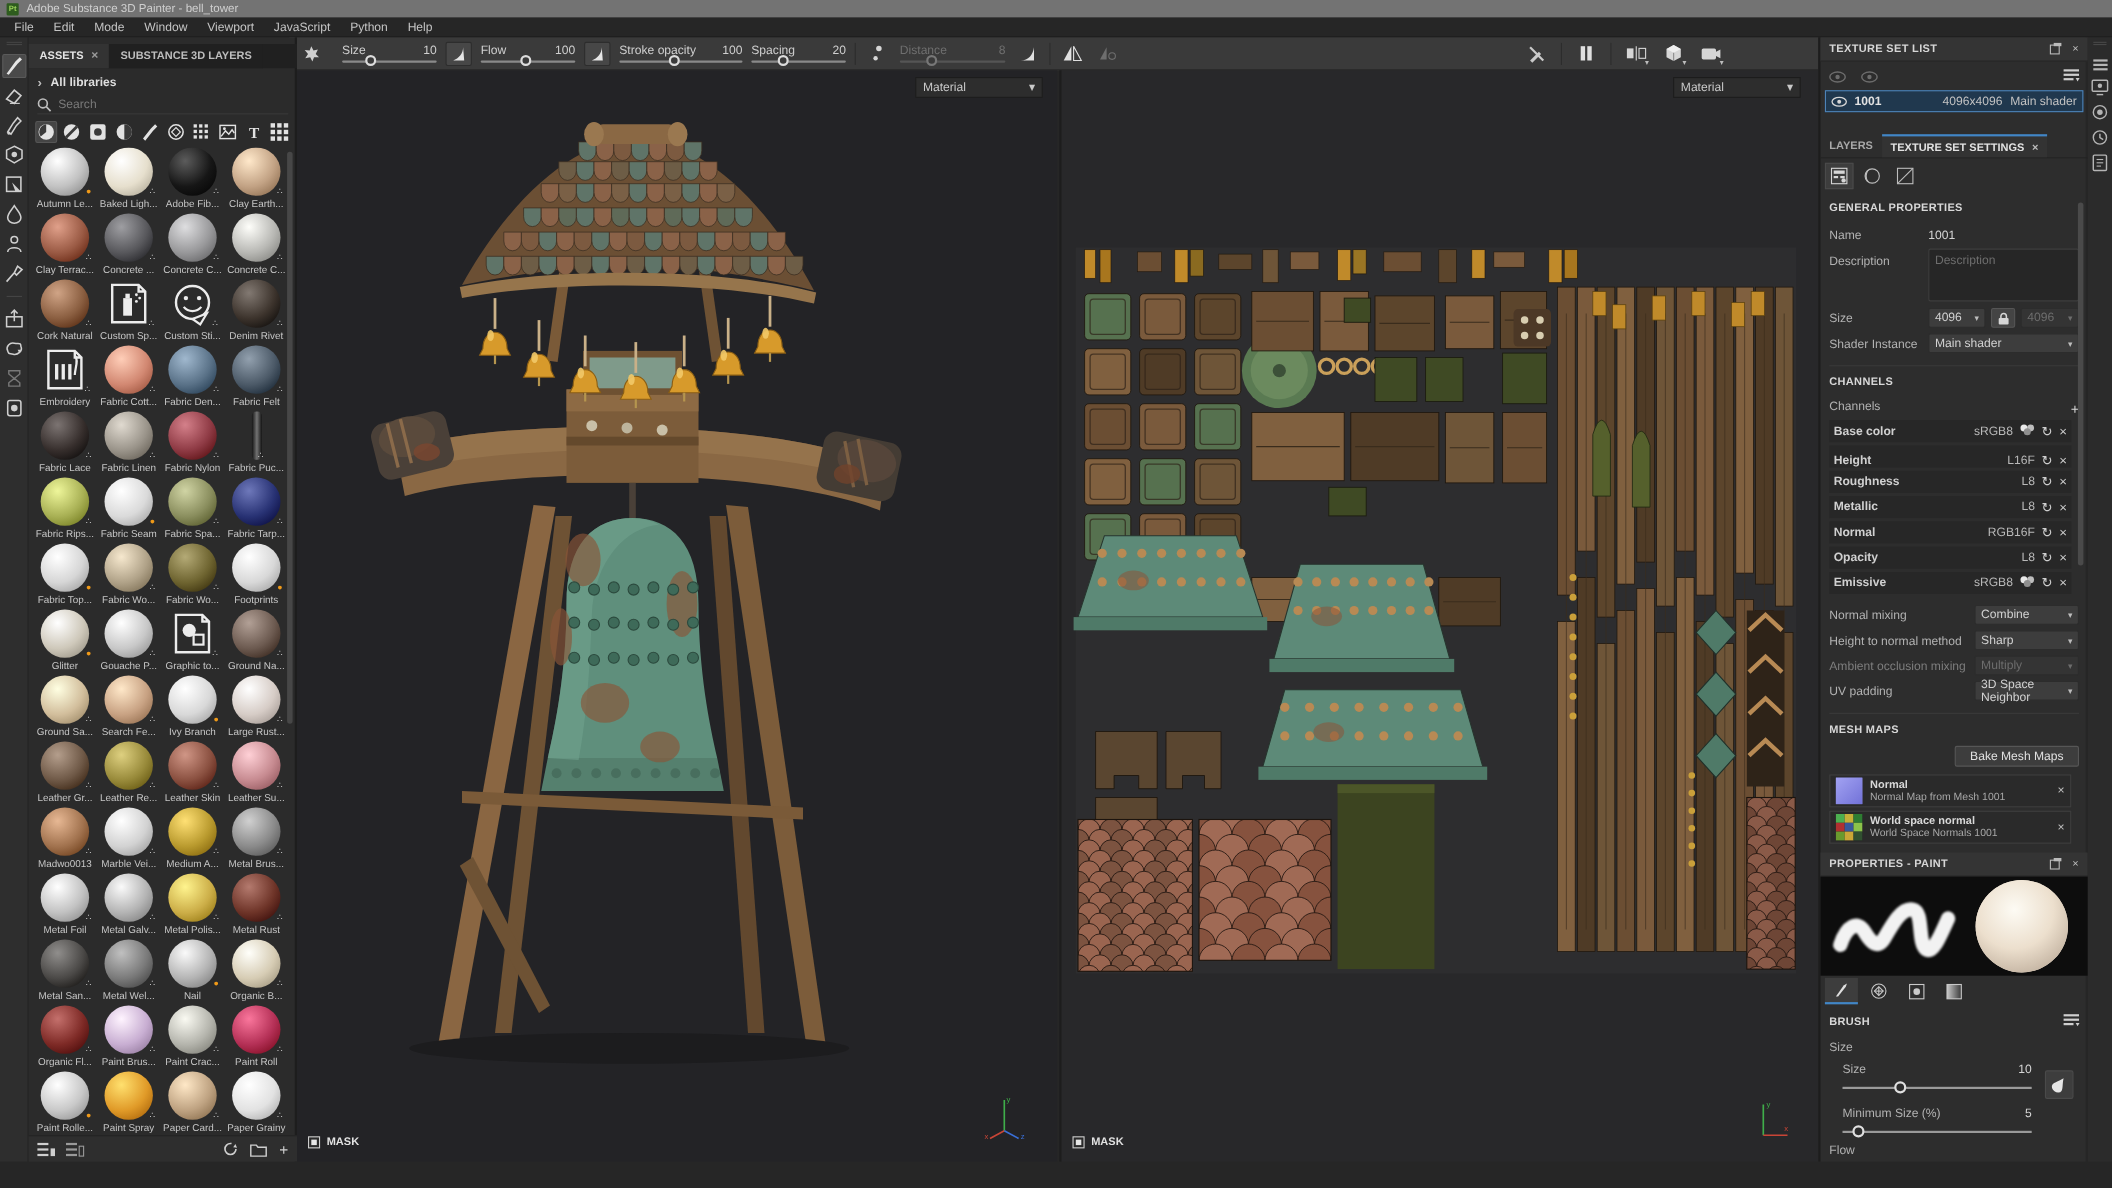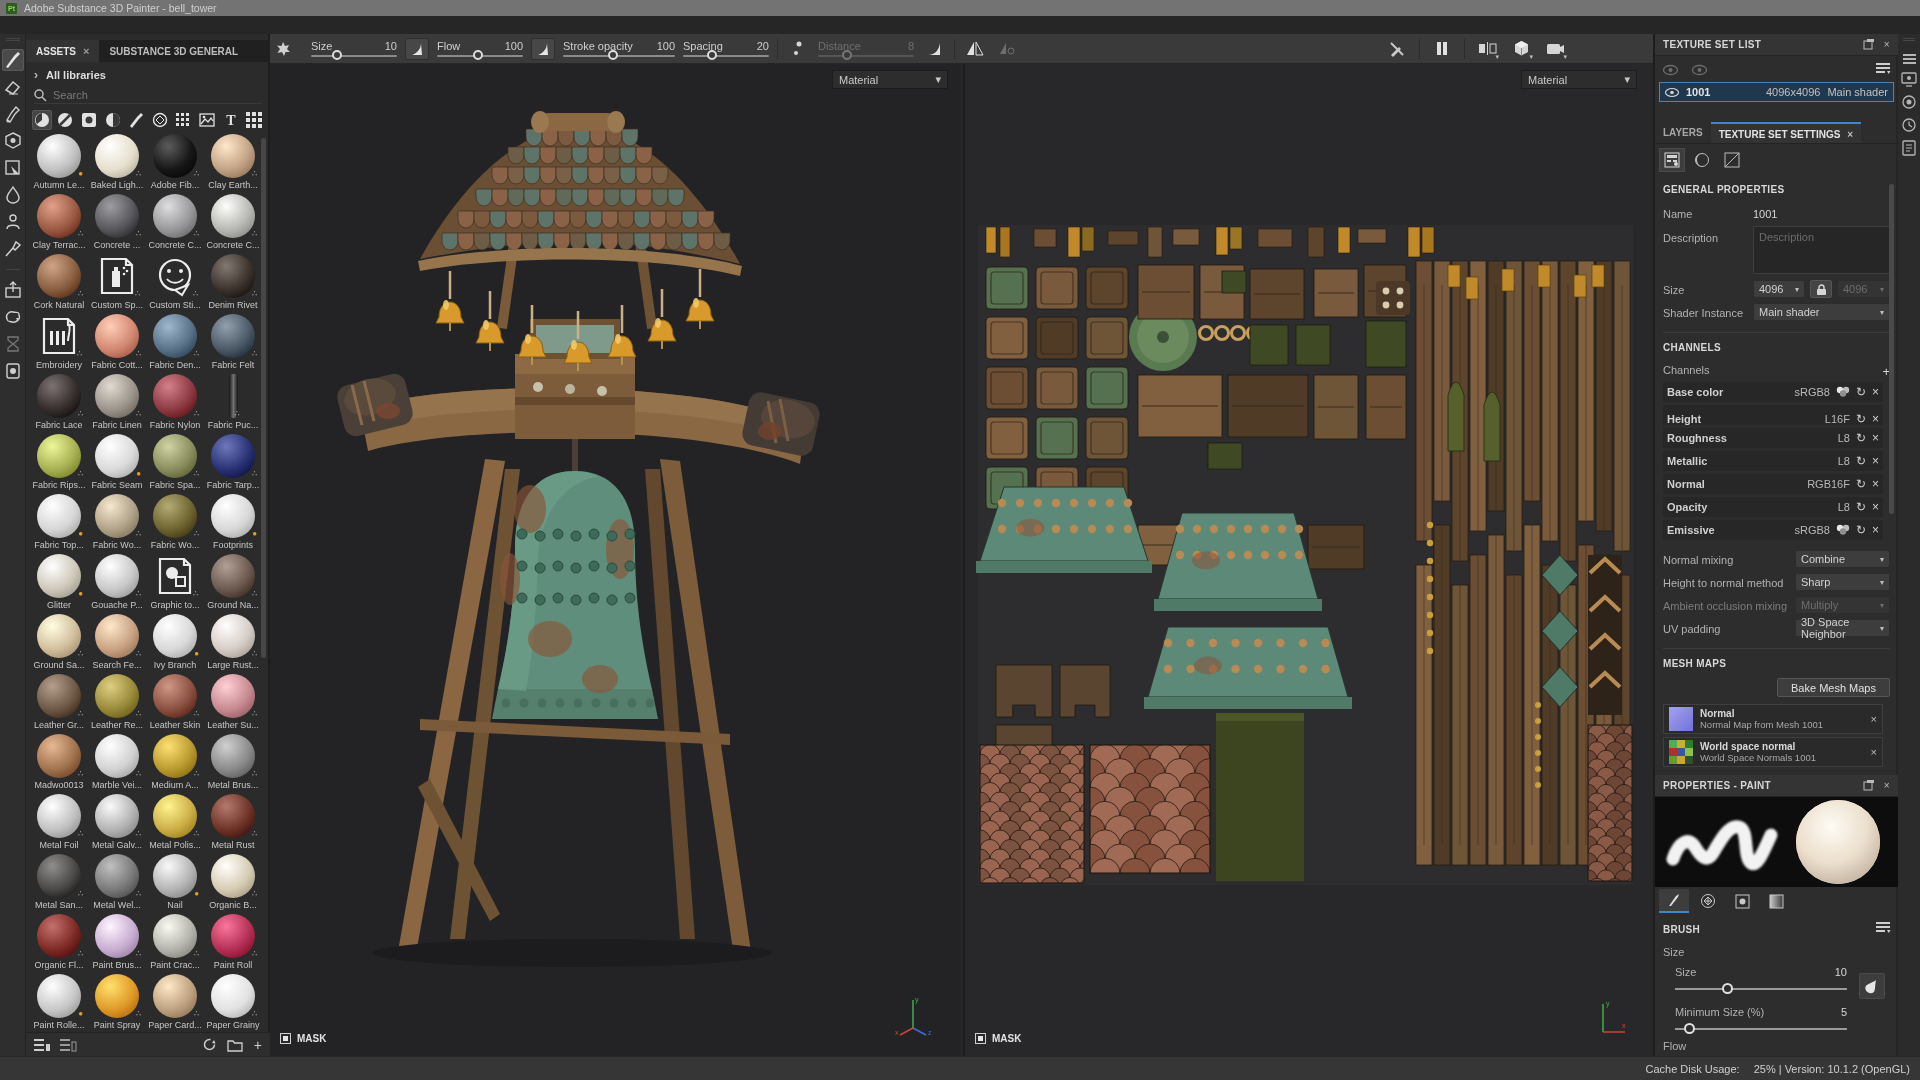--- a/index.html
+++ b/index.html
@@ -108,20 +108,30 @@
 </head>
 <body>
 
 <div id="app">
 
   <div id="titlebar" class="abs">
     <span id="app-icon">Pt</span>
     <span>Adobe Substance 3D Painter - bell_tower</span>
   </div>
 
+  <div id="menubar" class="abs">
+      <span>File</span>
+      <span>Edit</span>
+      <span>Mode</span>
+      <span>Window</span>
+      <span>Viewport</span>
+      <span>JavaScript</span>
+      <span>Python</span>
+      <span>Help</span>
+    </div>
 
   <div id="toolbar" class="abs">
     <span class="tb-icon">
       <svg width="16" height="16">
           <path d="M8 1 L10 5 L14 4 L12 8 L15 11 L10.5 11 L9 15 L7 11 L2.5 12 L5 8 L2 4.5 L6.5 5 Z" fill="#cfcfcf"></path>
         </svg>
     </span>
     <span id="ctl-anchor"></span>
     <div class="tb-ctl" style="width: 86px;">
         <div class="row1">
@@ -317,21 +327,21 @@
       </div>
     </div>
 
   <div id="assets" class="abs">
     <div id="assets-tabs">
       <span class="a-tab active">
         <span>ASSETS</span>
           <span class="x">×</span>
       </span>
       <span class="a-tab">
-        <span>SUBSTANCE 3D GENERAL</span>
+        <span>SUBSTANCE 3D LAYERS</span>
       </span>
     </div>
     <div id="libraries-row">
       <span style="color:#bdbdbd;font-size:12px;">›</span>
       <span>All libraries</span>
     </div>
     <div id="search-row">
       <svg width="12" height="12">
           <circle cx="5" cy="5" r="4" fill="none" stroke="#bdbdbd" stroke-width="1.5"></circle>
           <line x1="8" y1="8" x2="12" y2="12" stroke="#bdbdbd" stroke-width="1.5"></line>
@@ -1905,18 +1915,14 @@
         <path d="M7 3.5 L7 7 L10 9" fill="none" stroke="#b5b5b5" stroke-width="1.3"></path>
       </svg>
     <svg width="12" height="14">
         <rect x="0" y="0" width="12" height="14" rx="1" fill="none" stroke="#b5b5b5" stroke-width="1.3"></rect>
         <line x1="3" y1="4" x2="9" y2="4" stroke="#b5b5b5"></line>
         <line x1="3" y1="7" x2="9" y2="7" stroke="#b5b5b5"></line>
         <line x1="3" y1="10" x2="7" y2="10" stroke="#b5b5b5"></line>
       </svg>
   </div>
 
-  <div id="statusbar" class="abs">
-    <span>Cache Disk Usage:</span>
-    <span>25% | Version: 10.1.2 (OpenGL)</span>
-  </div>
 
 </div>
 
 </body></html>

